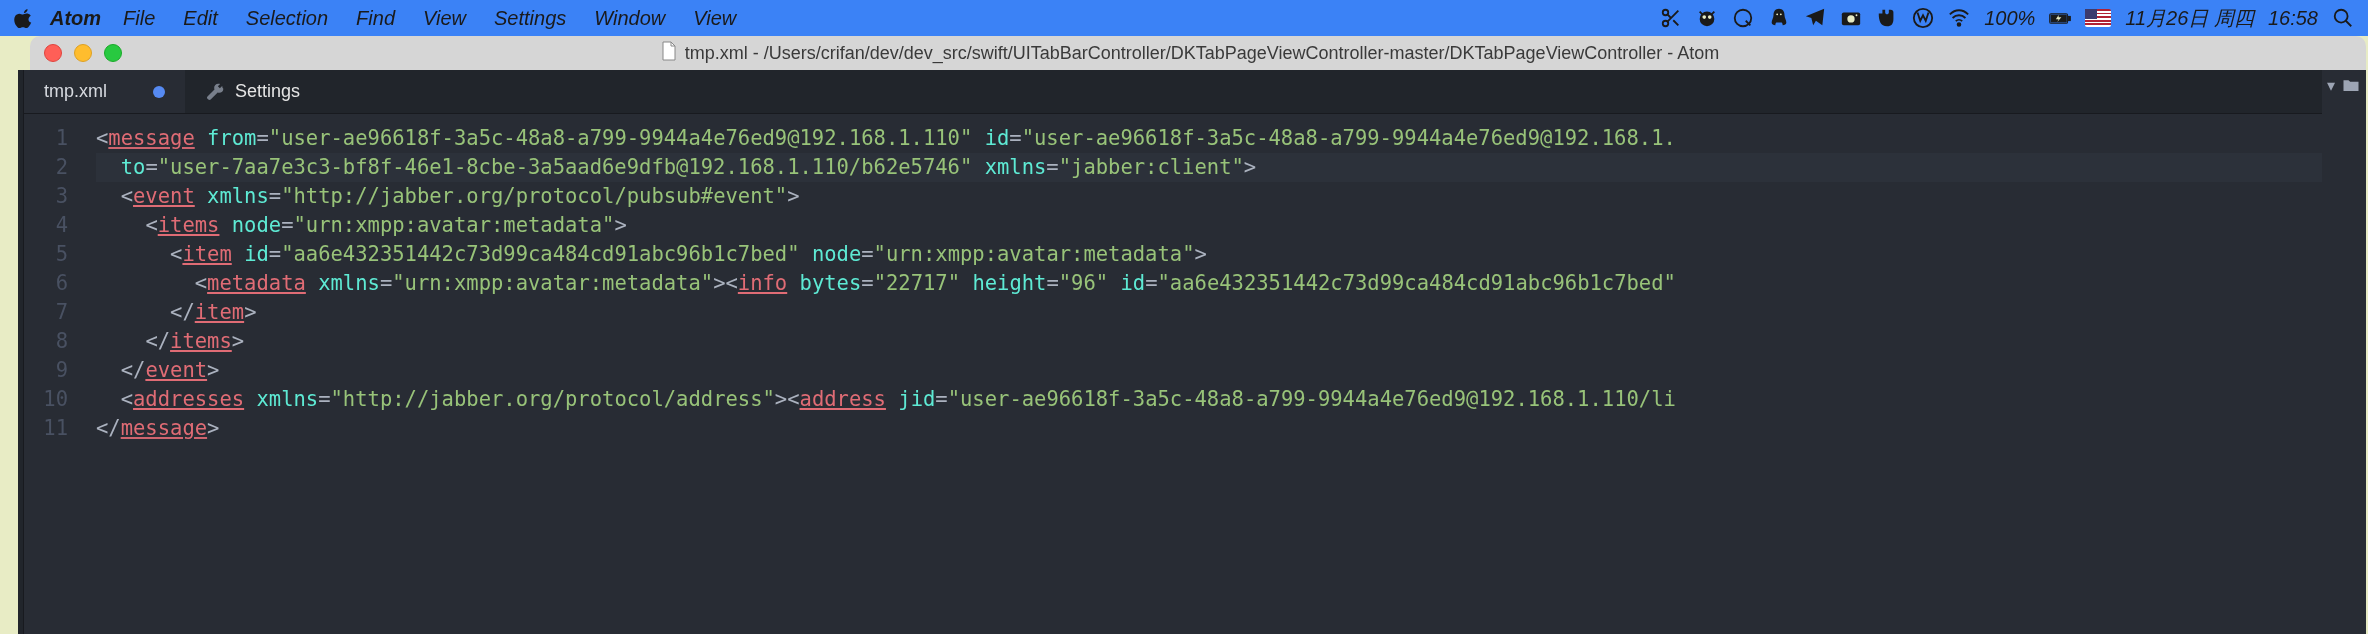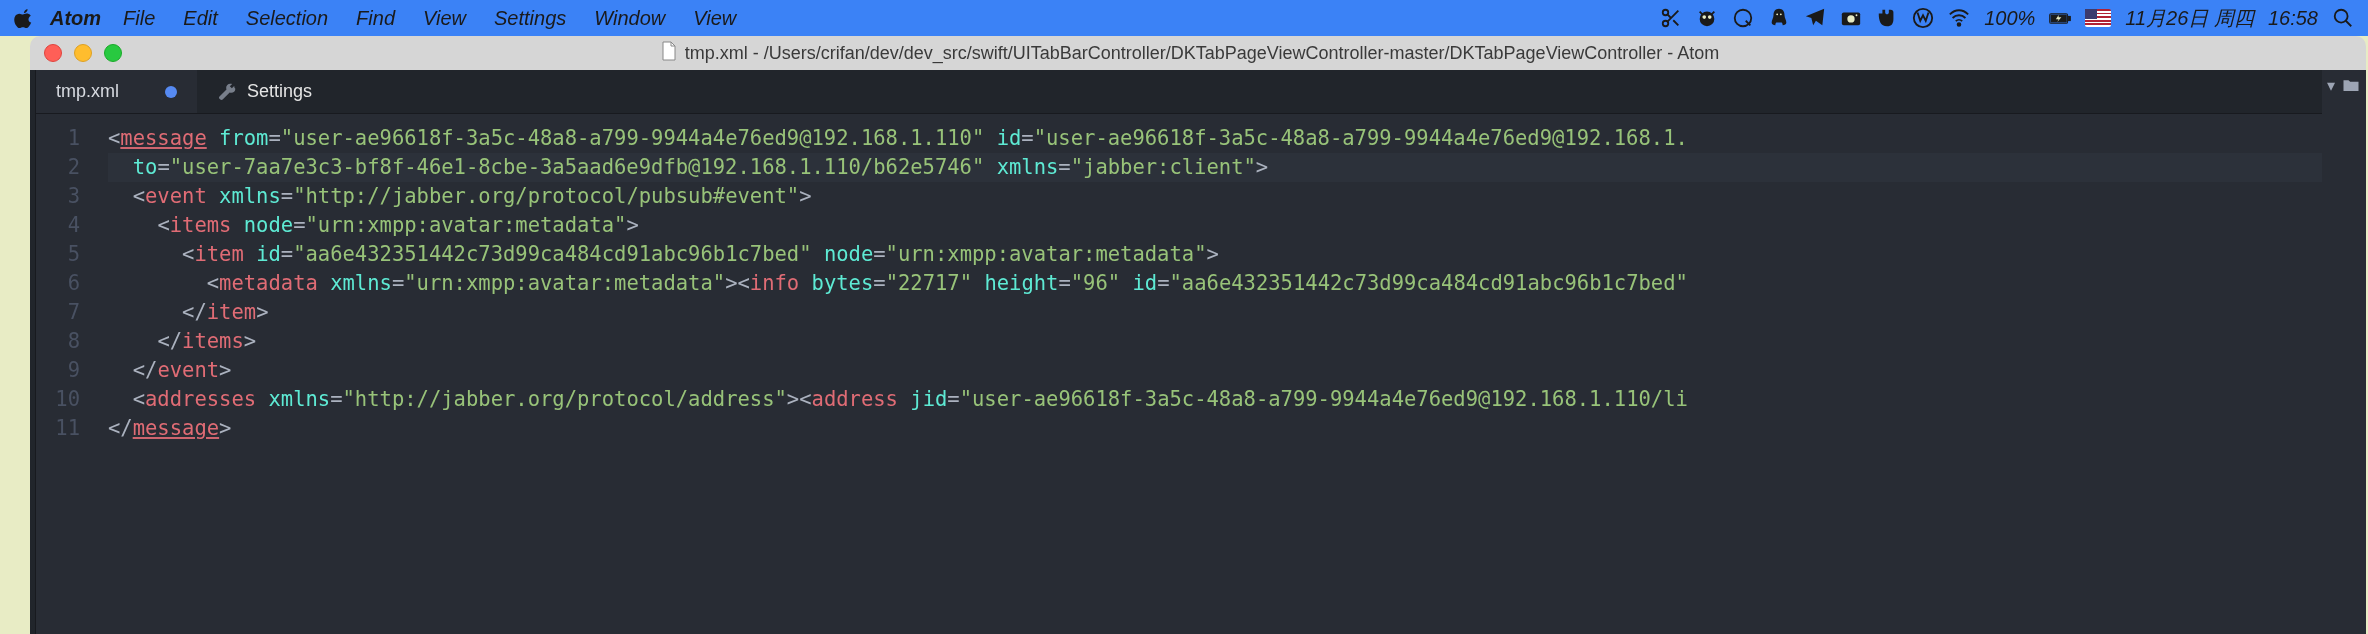--- a/index.html
+++ b/index.html
@@ -39,38 +39,38 @@
     position: relative;
     margin: 0 2px 0 30px;
   }
   .traffic { display: flex; gap: 12px; margin-left: 14px; }
   .traffic .dot { width: 18px; height: 18px; border-radius: 50%; }
   .dot.red { background: #ff5f57; border:1px solid #e0443e;}
   .dot.yel { background: #ffbd2e; border:1px solid #dea123;}
   .dot.grn { background: #28c940; border:1px solid #1aab29;}
   .titlebar .title-wrap { position:absolute; left:0; right:16px; display:flex; justify-content:center; align-items:center; gap:8px; pointer-events:none;}
   .titlebar .title { font-size:18px; color:#3a3a3a; }
-  .editor-wrap { display:flex; height: calc(634px - 36px - 34px); margin-left:30px; margin-right:2px;}
+  .editor-wrap { display:flex; height: calc(634px - 36px - 34px); margin-left:18px; margin-right:2px;}
   .project-strip { width:6px; background:#21252b; border-right:1px solid #181a1f;}
   .editor { flex:1; background:#282c34; display:flex; flex-direction:column; min-width:0;}
   .editor-right-wrap { width:44px; background:#282c34; display:flex; align-items:flex-start; justify-content:center; padding-top:6px; gap:6px;}
   .tabs { height:44px; background:#21252b; display:flex; align-items:stretch; border-bottom:1px solid #181a1f;}
   .tab { display:flex; align-items:center; padding:0 20px; color:#e5e5e5; font-size:18px; position:relative;}
   .tab.active { background:#282c34; color:#d7dae0;}
   .tab .mod-dot { width:12px; height:12px; border-radius:50%; background:#568af2; margin-left:46px;}
   .tab .wrench { width:20px; height:20px; margin-right:10px; opacity:.7;}
   .code-area { flex:1; display:flex; font-family: Menlo, Consolas, "DejaVu Sans Mono", monospace; font-size:20.5px; line-height:29px; min-width:0; overflow:hidden;}
   .gutter { width:62px; text-align:right; color:#495162; padding:10px 18px 0 0; background:#282c34; user-select:none;}
   .gutter div { height:29px;}
   .code { flex:1; padding:10px 0 0 10px; color:#abb2bf; white-space:pre; overflow:hidden;}
   .code .ln { height:29px; }
   .code .ln.hl { background:#2c313a;}
   .p-white   { color:#abb2bf;}
   .p-bracket { color:#abb2bf;}
-  .p-tag     { color:#e06c75;}
+  .p-tag     { color:#e06c75;text-decoration:underline;}
   .p-attr    { color:#5eead4;}
   .p-str     { color:#98c379;}
   .underline { text-decoration: underline; text-decoration-color: rgba(224,108,117,.9);}
   .folder-ico svg { width:20px; height:20px; }
 </style>
 </head>
 <body>
 
 <div class="menubar">
   <span class="apple">

